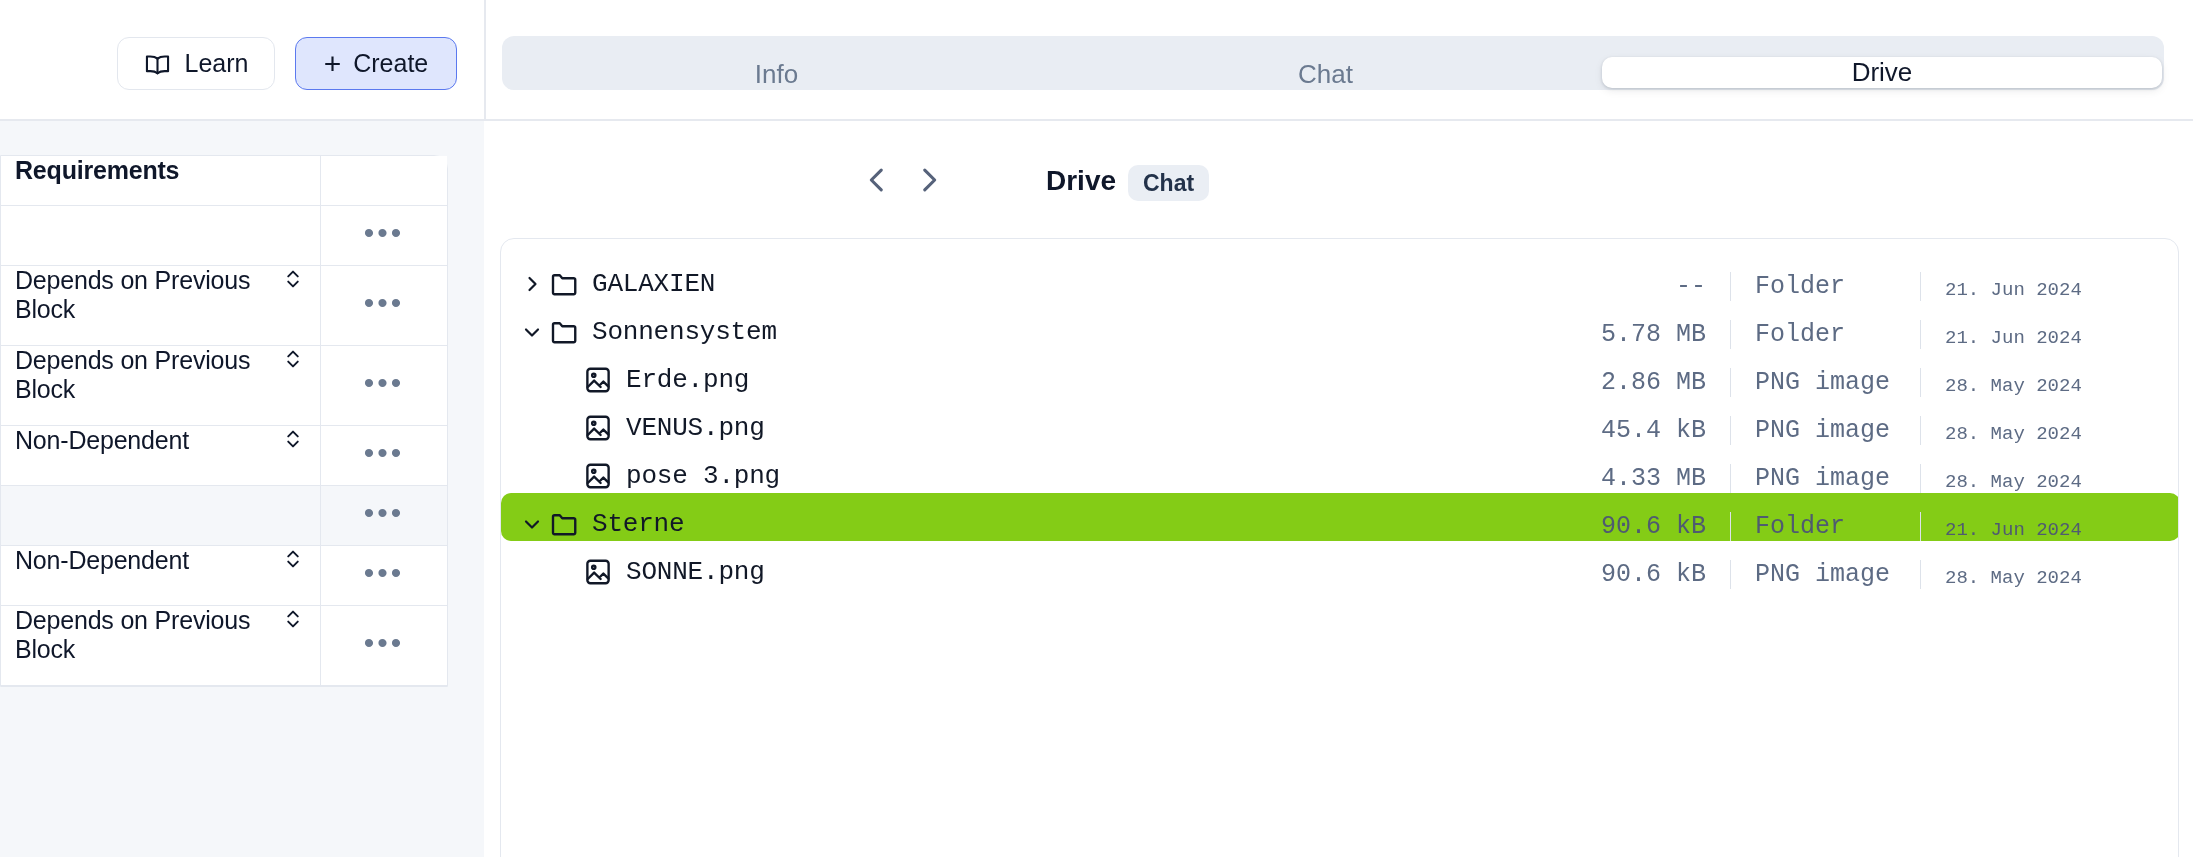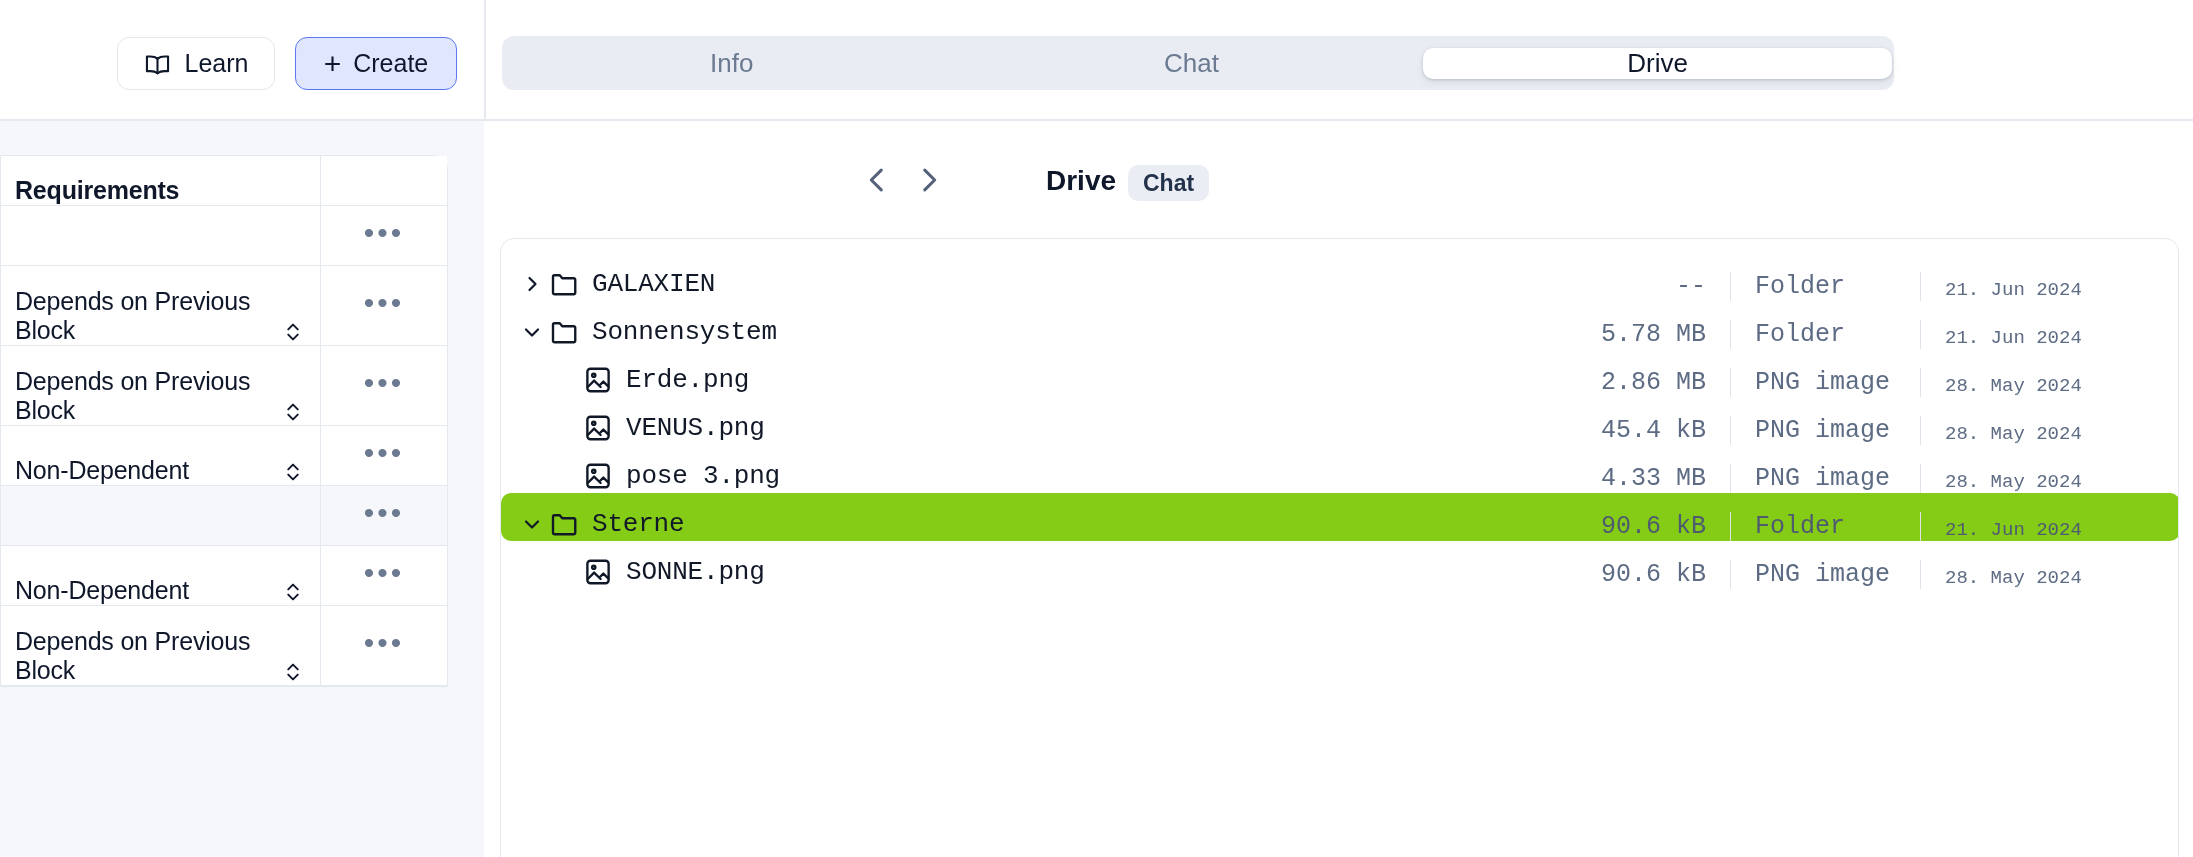--- a/index.html
+++ b/index.html
@@ -23,36 +23,36 @@
     display:flex;align-items:center;justify-content:center;gap:14px;
     font-size:25px;color:#0f172a;cursor:pointer;}
   .btn-create{position:absolute;left:286px;top:37px;width:162px;height:53px;
     border:1.8px solid #5b79ef;border-radius:12px;background:#dfe6fd;box-sizing:border-box;
     display:flex;align-items:center;justify-content:center;gap:12px;
     font-size:25px;color:#0f172a;cursor:pointer;}
   .plus-glyph{font-size:30px;line-height:1;font-weight:400;}
   .book-icon{display:inline-block;width:27px;height:22px;}
 
   
-  .tabstrip{position:absolute;left:502px;top:36px;width:1392px;height:54px;
-    background:#e9edf3;border-radius:12px;display:flex;align-items:center;}
+  .tabstrip{position:absolute;left:502px;top:36px;width:1662px;height:54px;
+    background:#e9edf3;border-radius:12px;display:flex;align-items:flex-end;}
   .tab{flex:1;display:flex;align-items:center;justify-content:center;
     font-size:26px;color:#6b7a90;border-radius:10px;cursor:pointer;}
   .tab.active{background:#ffffff;color:#0f172a;
     box-shadow:0 1px 3px rgba(15,23,42,.16),0 3px 8px rgba(15,23,42,.08);
     margin:2px;flex:1.02;}
 
   
   .sidebar{position:absolute;left:0;top:121px;width:484px;height:736px;background:#f5f7fa;}
   .sb-table{position:absolute;left:0;top:34px;width:448px;
     background:#ffffff;border:1px solid #e4e8ef;border-top-right-radius:14px;
     box-sizing:border-box;}
   .sb-row{display:flex;border-bottom:1px solid #e4e8ef;background:#ffffff;box-sizing:border-box;}
   .sb-row.shaded{background:#f5f7fa;}
-  .sb-cell-main{flex:0 0 320px;display:flex;align-items:flex-end;justify-content:space-between;
+  .sb-cell-main{flex:0 0 320px;display:flex;align-items:flex-start;justify-content:space-between;
     padding:0 18px 0 14px;box-sizing:border-box;border-right:1px solid #e4e8ef;}
   .sb-cell-menu{flex:1;display:flex;align-items:center;justify-content:center;cursor:pointer;}
   .sb-label{font-size:25px;line-height:1.16;color:#0f172a;letter-spacing:-.2px;}
   .sb-label.header{font-weight:700;font-size:25px;}
   .sb-dots{font-size:30px;letter-spacing:3px;color:#6b7a90;line-height:0;
     transform:translateY(-3px);}
   .chev-ud{width:18px;height:26px;flex:0 0 18px;}
 
   
   .main{position:absolute;left:486px;top:121px;width:1707px;height:736px;background:#ffffff;}

